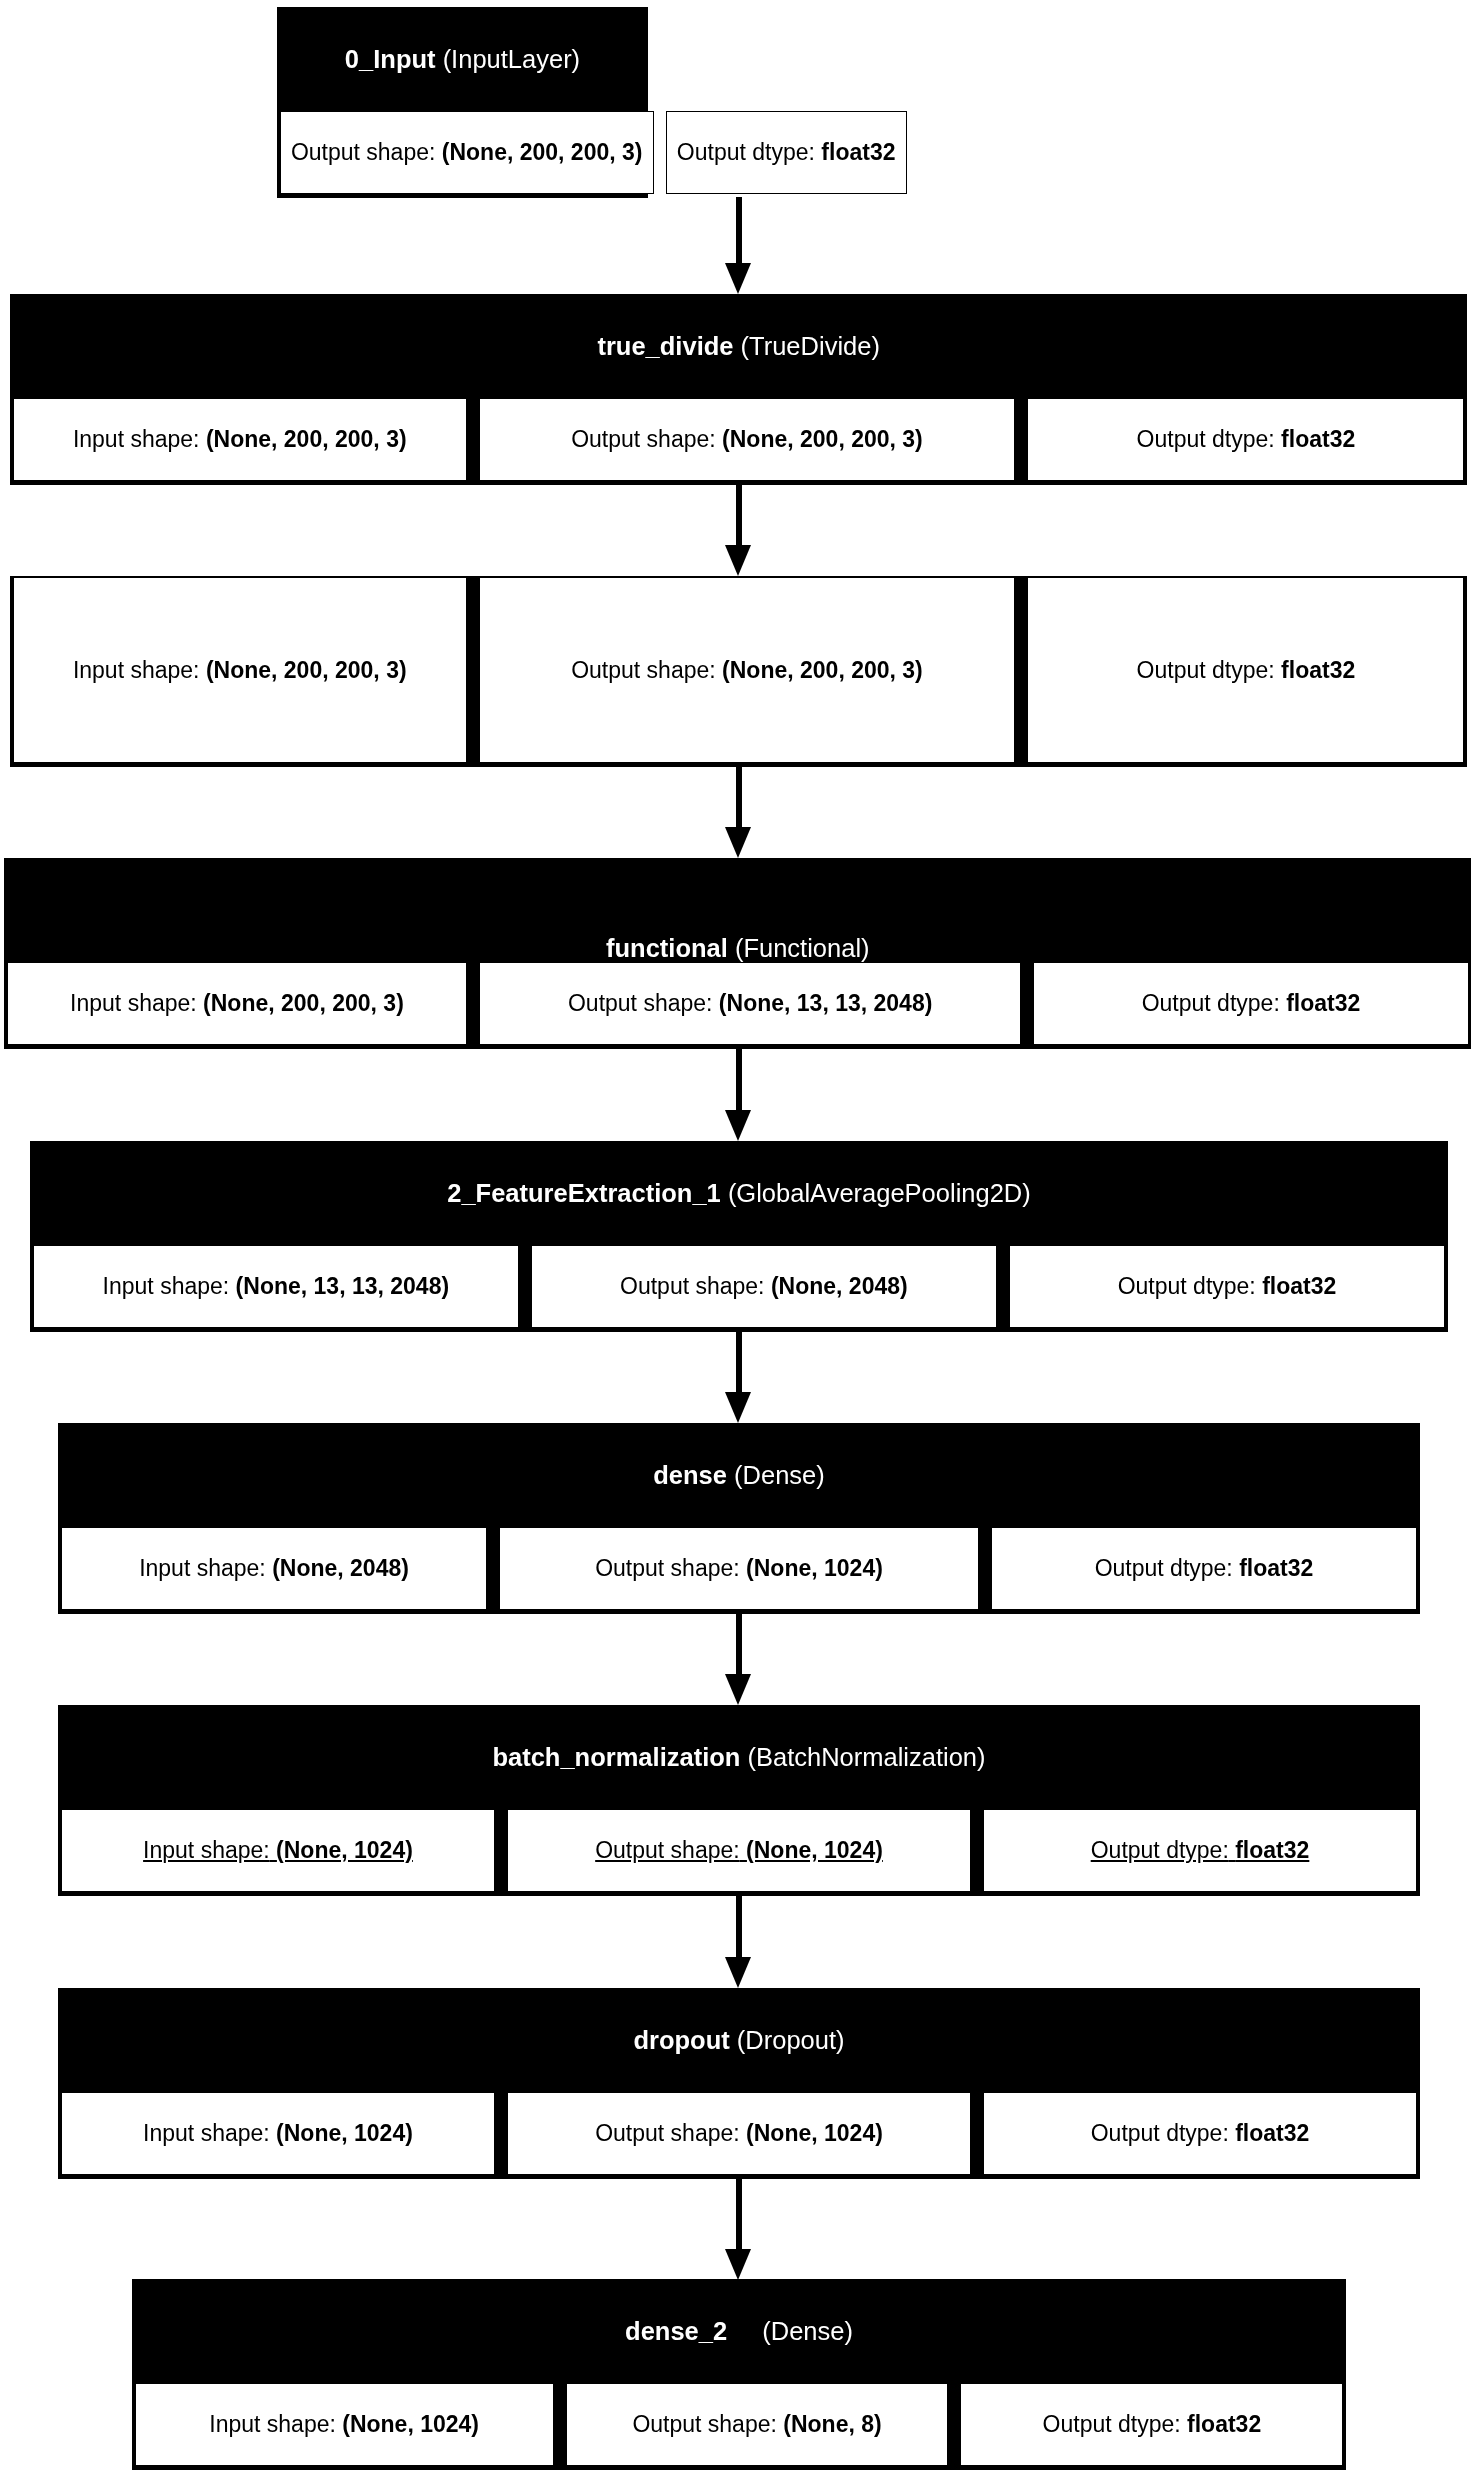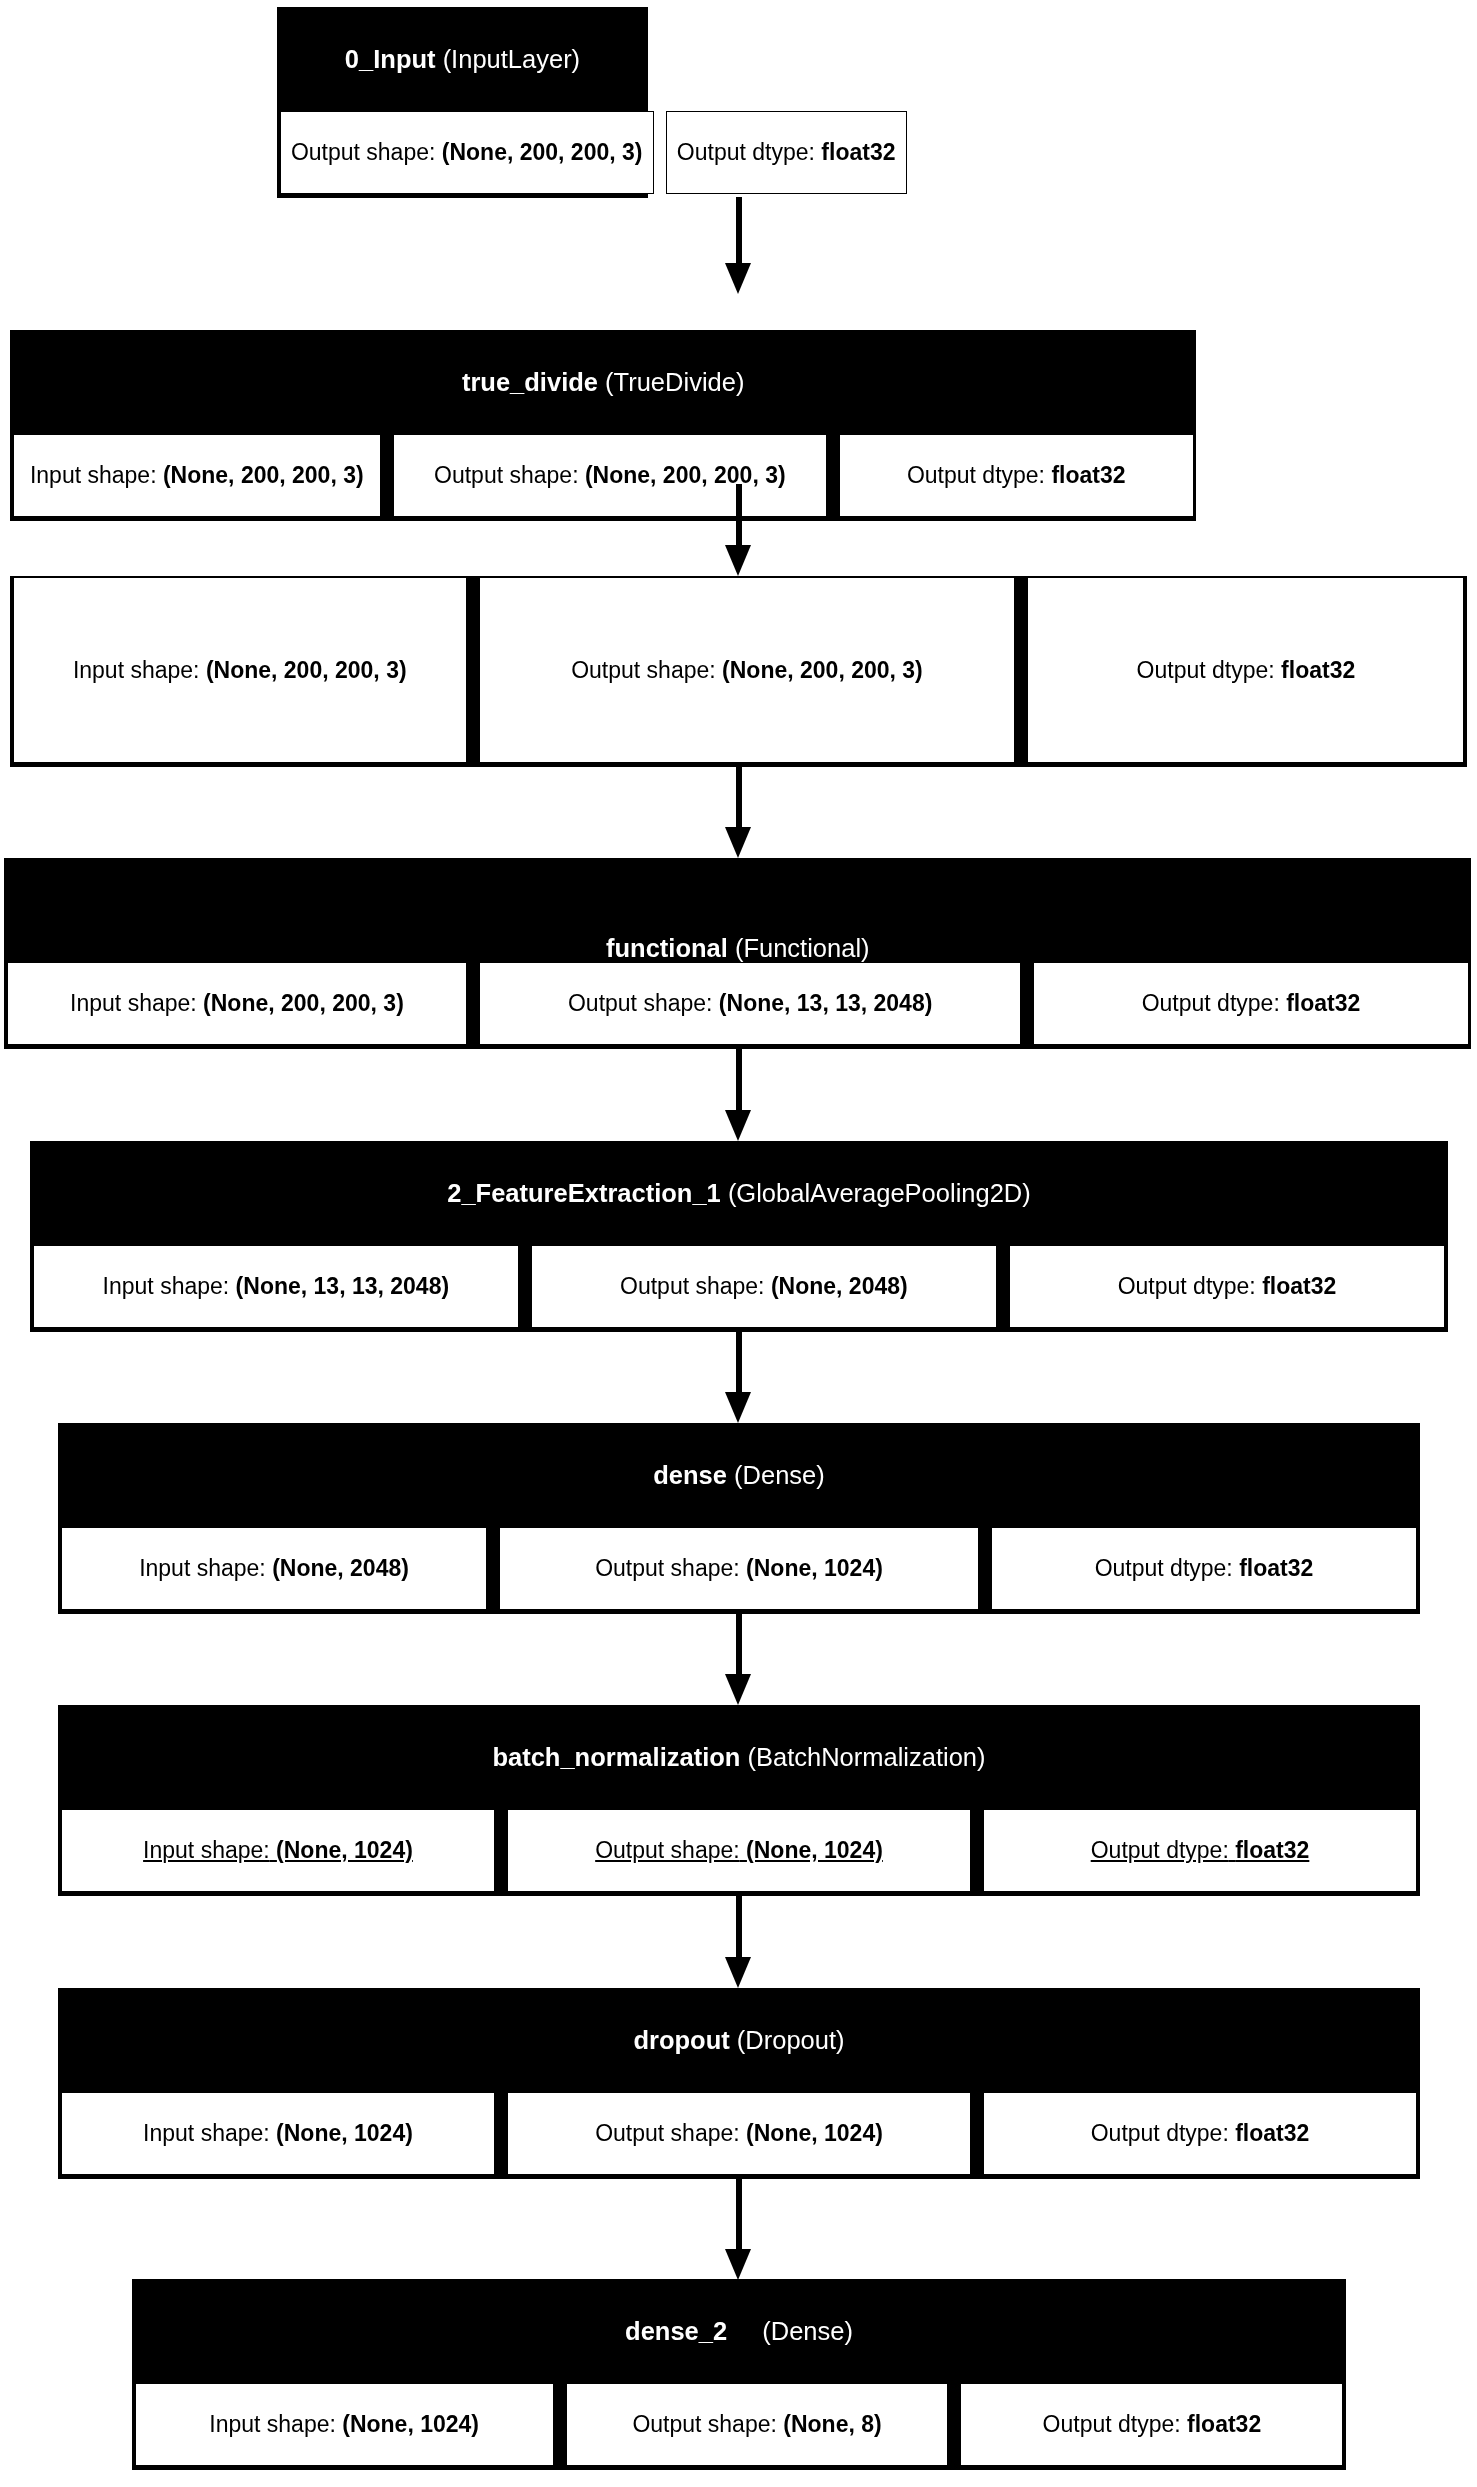--- a/index.html
+++ b/index.html
@@ -82,21 +82,21 @@
 <body>
 
 <div id="diagram">
     <div class="node" style="left: 277px; top: 6.8px; width: 371px; height: 191px;">
       <div class="node-header" style="height: 104px;"><span class="nm">0_Input</span>&nbsp;<span class="cls">(InputLayer)</span></div>
       <div class="node-cells" style="height: 87px;">
         <div class="cell" style="flex: 1.6 1 0px;"><span class="lbl">Output shape:</span>&nbsp;<span class="val">(None, 200, 200, 3)</span></div>
         <div class="cell" style="flex: 1 1 0px;"><span class="lbl">Output dtype:</span>&nbsp;<span class="val">float32</span></div>
       </div>
     </div>
-    <div class="node" style="left: 10.2px; top: 294px; width: 1186px; height: 191px; margin-top: 36px;">
+    <div class="node" style="left: 10.2px; top: 294px; width: 1457px; height: 191px;">
       <div class="node-header" style="height: 104px;"><span class="nm">true_divide</span>&nbsp;<span class="cls">(TrueDivide)</span></div>
       <div class="node-cells" style="height: 87px;">
         <div class="cell" style="flex: 1.04 1 0px;"><span class="lbl">Input shape:</span>&nbsp;<span class="val">(None, 200, 200, 3)</span></div>
         <div class="cell" style="flex: 1.24 1 0px;"><span class="lbl">Output shape:</span>&nbsp;<span class="val">(None, 200, 200, 3)</span></div>
         <div class="cell" style="flex: 1 1 0px;"><span class="lbl">Output dtype:</span>&nbsp;<span class="val">float32</span></div>
       </div>
     </div>
     <div class="node" style="left: 10.2px; top: 576px; width: 1457px; height: 191px;">
       <div class="node-cells" style="height: 87px;">
         <div class="cell" style="flex: 1.04 1 0px;"><span class="lbl">Input shape:</span>&nbsp;<span class="val">(None, 200, 200, 3)</span></div>

